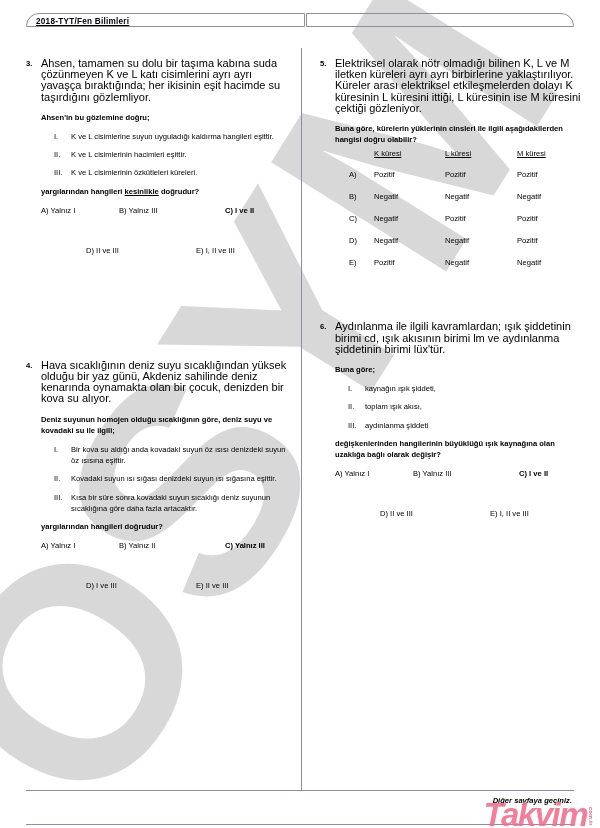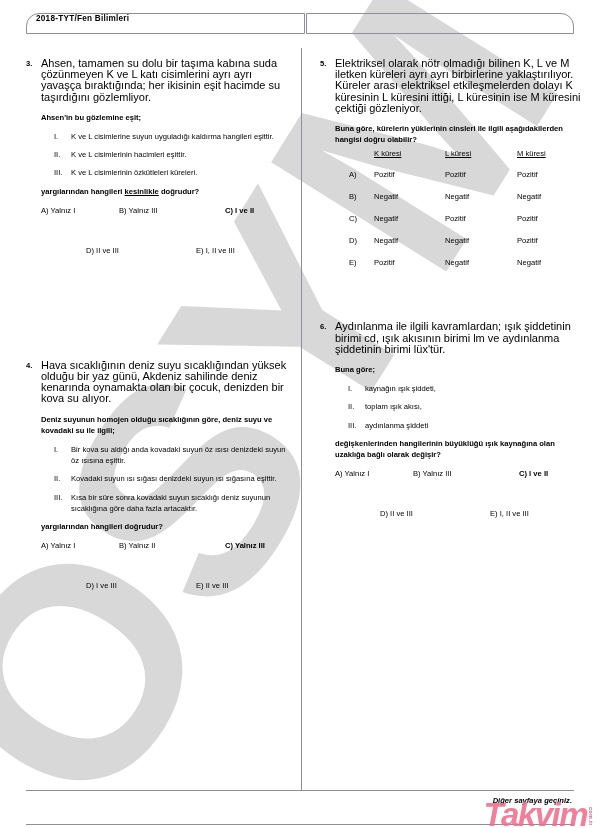--- a/index.html
+++ b/index.html
@@ -41,23 +41,24 @@
     left: 26px;
     top: 13px;
     width: 548px;
     height: 29px;
     display: flex;
     z-index: 2;
   }
   .header-box {
     box-sizing: border-box;
     border: 1px solid #8d8d9c;
-    height: 21px;
+    height: 14px;
     display: flex;
-    align-items: flex-start;
+    align-items: flex-end;
+    text-decoration: underline;
   }
   .header-box.left {
     width: 279px;
     border-top-left-radius: 13px;
     border-bottom-left-radius: 0;
     padding-left: 9px;
   }
   .header-box.right {
     width: 269px;
     margin-left: 1px;
@@ -307,21 +308,21 @@
   <div class="columns">
 
     <div class="col left">
 
       <div class="question">
         <div class="q-head">
           <div class="q-num">3.</div>
           <div class="q-stem">Ahsen, tamamen su dolu bir taşıma kabına suda çözünmeyen K ve L katı cisimlerini ayrı ayrı yavaşça bıraktığında; her ikisinin eşit hacimde su taşırdığını gözlemliyor.</div>
         </div>
         <div class="q-body">
-          <div class="q-prompt">Ahsen'in bu gözlemine eşit;</div>
+          <div class="q-prompt">Ahsen'in bu gözlemine doğru;</div>
           <div class="romans">
             <div class="roman">
               <span class="rn">I.</span>
               <span class="rt">K ve L cisimlerine suyun uyguladığı kaldırma hangileri eşittir.</span>
             </div>
             <div class="roman">
               <span class="rn">II.</span>
               <span class="rt">K ve L cisimlerinin hacimleri eşittir.</span>
             </div>
             <div class="roman">

